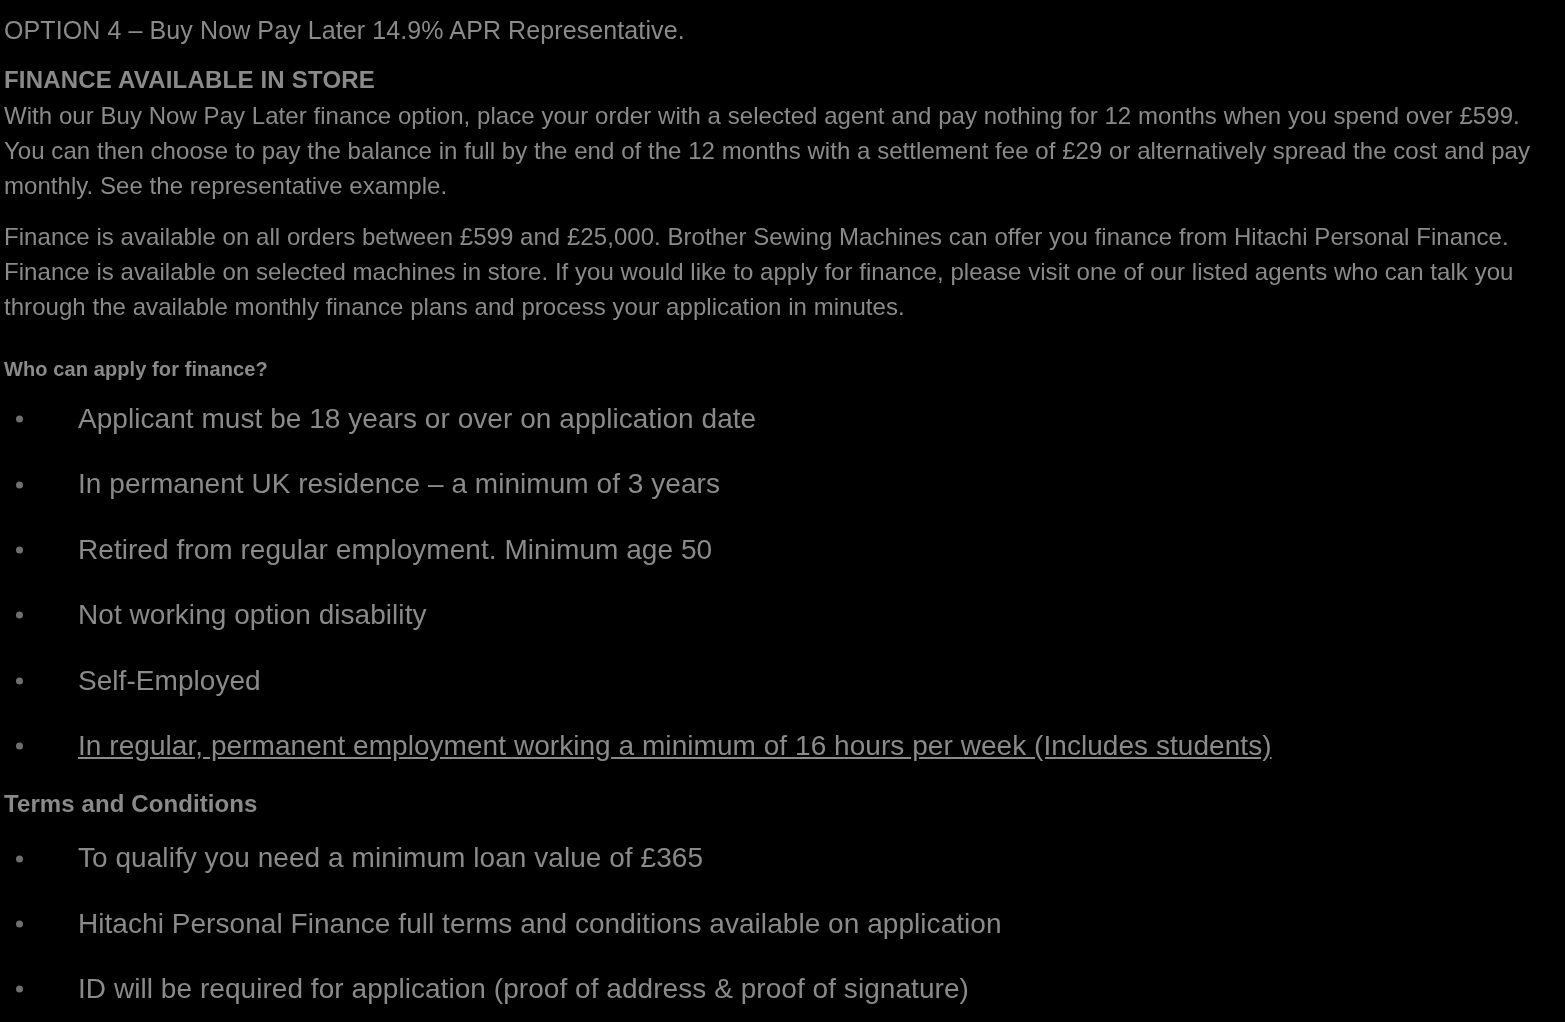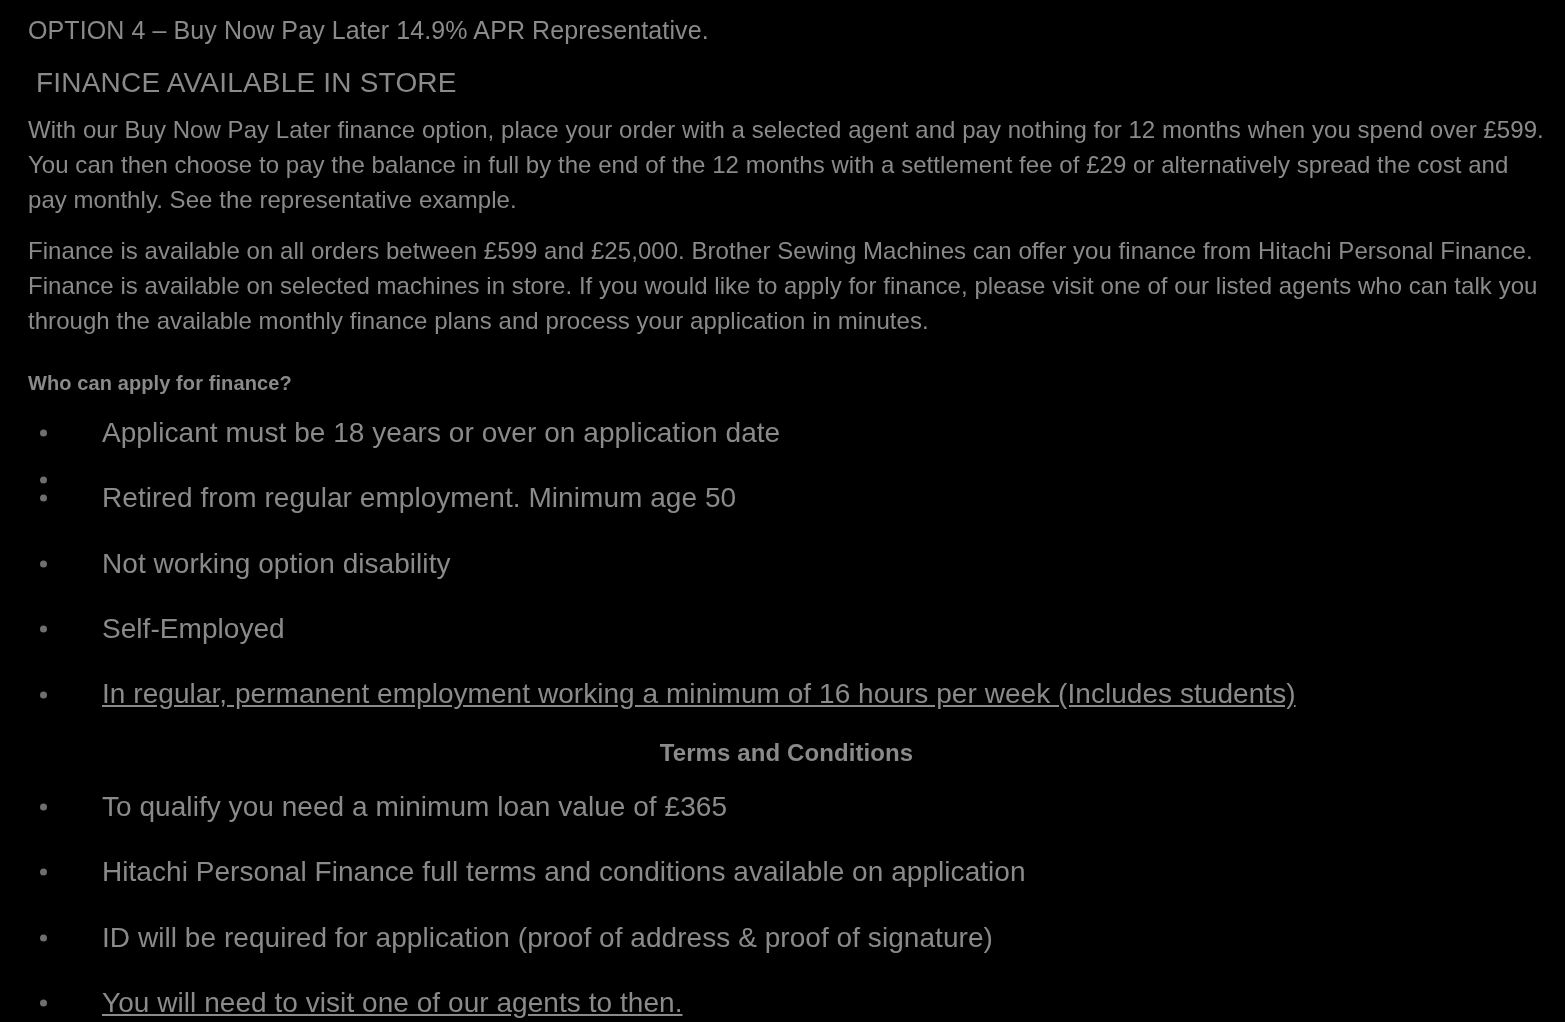--- a/index.html
+++ b/index.html
@@ -12,34 +12,34 @@
     height: 1022px;
     font-family: "Liberation Sans", sans-serif;
     color: #7d7d7d;
     overflow: hidden;
   }
   .page {
     position: relative;
     width: 1565px;
     height: 720px;
     box-sizing: border-box;
-    padding: 14px 20px 0 28px;
+    padding: 14px 20px 0 4px;
   }
   .option-line {
     font-size: 25px;
     line-height: 1.32;
     color: #8a8a8a;
     margin: 0 0 16px 0;
     letter-spacing: 0.1px;
   }
   .heading-caps {
-    font-size: 28px;
-    font-weight: normal;
+    font-size: 24px;
+    font-weight: bold;
     color: #8a8a8a;
-    margin: 8px;
+    margin: 0;
     line-height: 1.45;
     letter-spacing: 0.2px;
   }
   .para {
     font-size: 24px;
     line-height: 1.46;
     color: #8a8a8a;
     margin: 0;
     letter-spacing: 0.05px;
   }
@@ -84,21 +84,20 @@
     border-radius: 50%;
     background: #6f6f6f;
     display: block;
   }
   .terms-heading {
     font-size: 24px;
     font-weight: bold;
     color: #8a8a8a;
     margin: 0 0 22px 0;
     letter-spacing: 0.1px;
-    text-align: center;
   }
   .block-gap {
     height: 26px;
   }
 </style>
 </head>
 <body>
 
 <div class="page">
 
@@ -113,20 +112,21 @@
 
   <p class="sub-heading">Who can apply for finance?</p>
 
   <ul class="bullets">
     <li>
       <span class="dot"></span>
       <span>Applicant must be 18 years or over on application date</span>
     </li>
     <li>
       <span class="dot"></span>
+      <span>In permanent UK residence – a minimum of 3 years</span>
     </li>
     <li>
       <span class="dot"></span>
       <span>Retired from regular employment. Minimum age 50</span>
     </li>
     <li>
       <span class="dot"></span>
       <span>Not working option disability</span>
     </li>
     <li>

